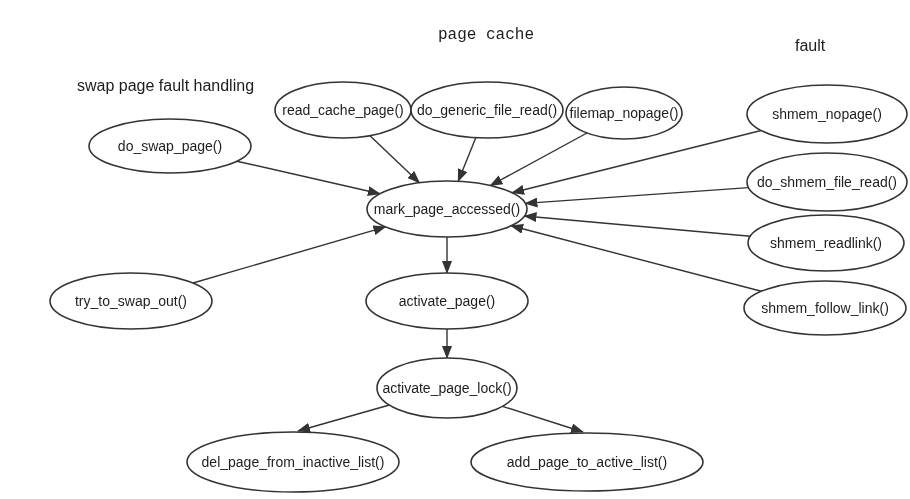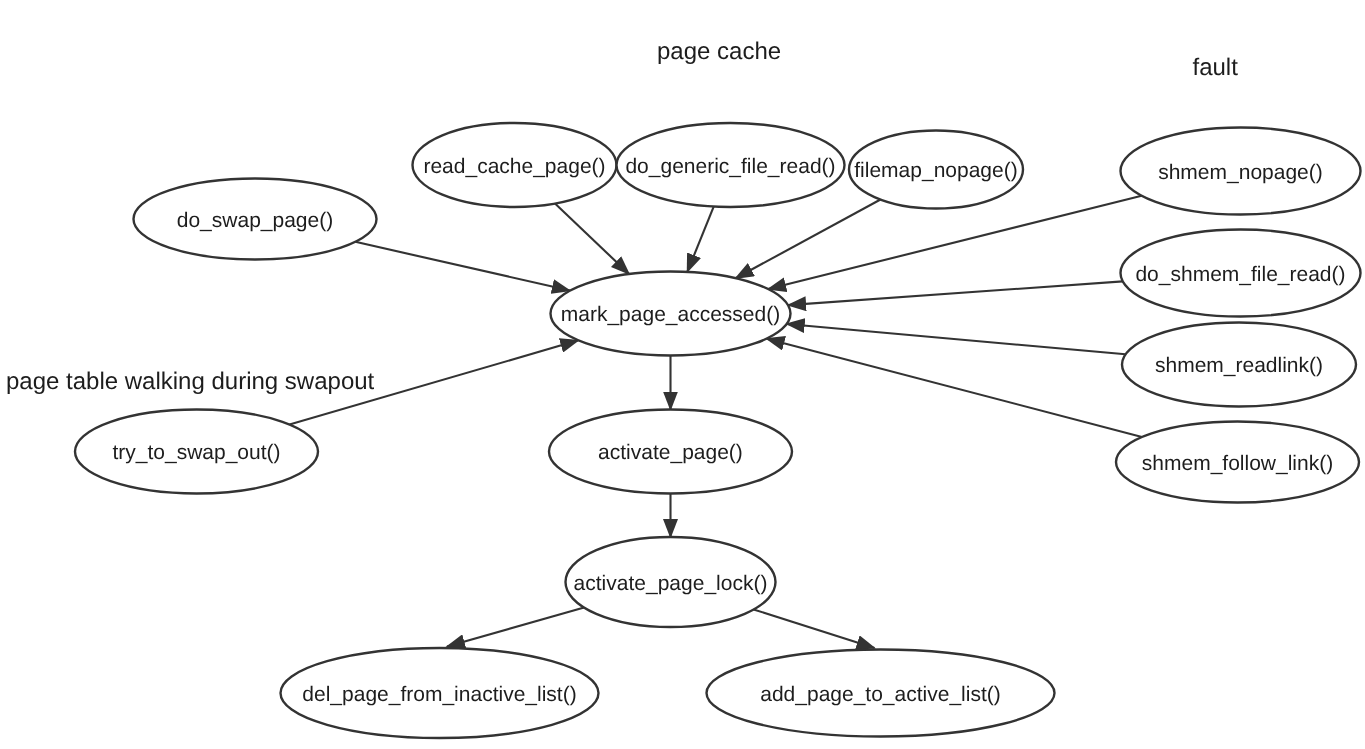--- a/index.html
+++ b/index.html
@@ -22,21 +22,21 @@
   }
   .region-label {
     position: absolute;
     font-size: 16px;
     line-height: 18px;
     color: #1d1d1d;
     white-space: nowrap;
     user-select: none;
   }
   #lbl-swap-fault      { left: 77px;  top: 77px;  }
-  #lbl-page-cache      { left: 438px; top: 26px;  }
+  #lbl-page-cache      { left: 438px; top: 26px; font-family: Liberation Mono, monospace;  }
   #lbl-shmem           { left: 795px; top: 37px;  }
   #lbl-page-table-walk { left: 4px;   top: 246px; }
   .node-ellipse {
     fill: #ffffff;
     stroke: #333333;
     stroke-width: 1.6;
   }
   .node-label {
     font-family: "Liberation Sans", sans-serif;
     font-size: 14px;
@@ -126,16 +126,16 @@
           <ellipse cx="293" cy="462" rx="106" ry="30" class="node-ellipse"></ellipse>
           <text x="293" y="462" text-anchor="middle" dominant-baseline="central" class="node-label">del_page_from_inactive_list()</text>
         </g>
         <g>
           <ellipse cx="587" cy="462" rx="116" ry="29" class="node-ellipse"></ellipse>
           <text x="587" y="462" text-anchor="middle" dominant-baseline="central" class="node-label">add_page_to_active_list()</text>
         </g>
       </g>
   </svg>
 
+  <div class="region-label" id="lbl-swap-fault">swap page fault handling</div>
   <div class="region-label" id="lbl-page-cache">page cache</div>
   <div class="region-label" id="lbl-shmem">fault</div>
-  <div class="region-label" id="lbl-page-table-walk">page table walking during swapout</div>
 </div>
 
 </body></html>

